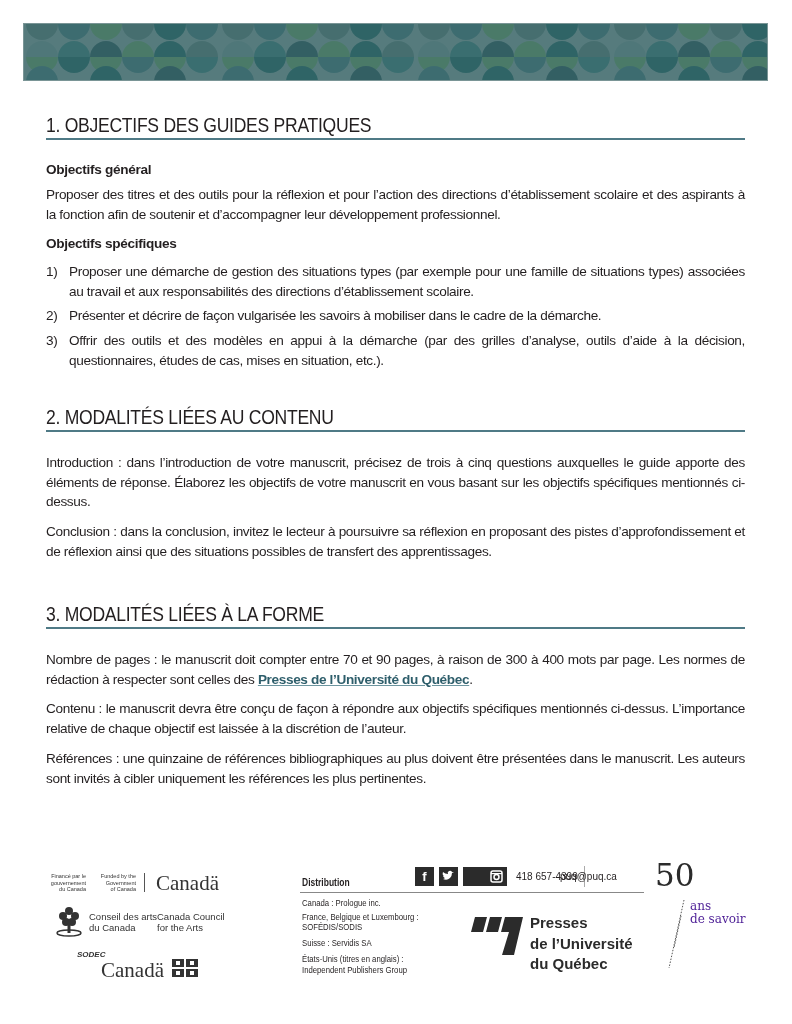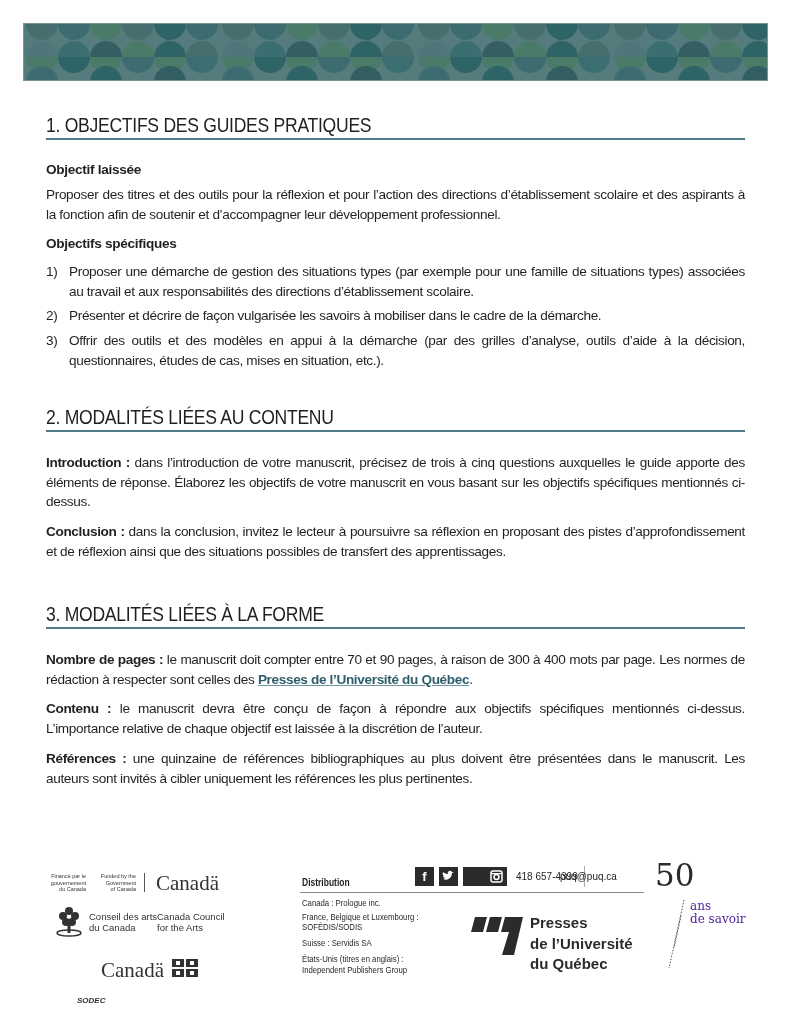--- a/index.html
+++ b/index.html
@@ -7,31 +7,31 @@
          font-family: "Liberation Sans", sans-serif; color: #231f20; }
   .banner { position: absolute; left: 23px; top: 23px; width: 745px; height: 58px;
             background-color: #567b7d; overflow: hidden; border: 1px solid #7a9596; box-sizing: border-box; }
   .banner svg { display: block; }
   .section-title { position: absolute; left: 46px; width: 699px; font-size: 19.5px;
                    letter-spacing: -0.3px; transform: scaleX(0.9); transform-origin: left;
                    color: #231f20; white-space: nowrap; }
   .rule { position: absolute; left: 46px; width: 699px; height: 1.5px; background: #4f7a86; }
   .p { position: absolute; left: 46px; width: 699px; font-size: 13.6px; line-height: 19.5px;
        text-align: justify; letter-spacing: -0.35px; color: #231f20; }
-  .p .lab { font-weight: bold; }
+  .p .lab { font-weight: normal; }
   .sub { position: absolute; left: 46px; font-size: 13.6px; font-weight: bold; letter-spacing: -0.3px; }
   .li { position: absolute; left: 46px; width: 699px; font-size: 13.6px; line-height: 19.5px; letter-spacing: -0.35px; }
   .li .num { position: absolute; left: 0; top: 0; }
   .li .txt { display: block; margin-left: 23px; text-align: justify; }
   a.link { color: #2e5e6b; text-decoration: underline; text-decoration-color: #6d96a0; font-weight: bold; }
   .foot-small { position: absolute; font-size: 5.5px; line-height: 6.5px; text-align: right; color: #333; }
   .canada-word { position: absolute; left: 156px; top: 871px; font-family: "Liberation Serif", serif; font-size: 21px; color: #333; }
   .vbar { position: absolute; width: 1px; background: #555; }
   .cca { position: absolute; font-size: 9.5px; line-height: 11px; color: #333; }
-  .sodec { position: absolute; left: 77px; top: 950px; font-size: 8px; font-weight: bold; font-style: italic; color: #333; margin-top: 46px; }
+  .sodec { position: absolute; left: 77px; top: 950px; font-size: 8px; font-weight: bold; font-style: italic; color: #333; }
   .quebec-word { position: absolute; left: 101px; top: 958px; font-family: "Liberation Serif", serif; font-size: 21px; color: #333; }
   .dist-title { position: absolute; left: 302px; top: 877px; font-size: 10px; font-weight: bold; transform: scaleX(0.85); transform-origin: left; }
   .dist-rule { position: absolute; left: 300px; top: 892px; width: 344px; height: 1px; background: #888; }
   .dist { position: absolute; left: 302px; font-size: 9px; line-height: 10px; color: #231f20; transform: scaleX(0.86); transform-origin: left; white-space: nowrap; }
   .social { position: absolute; top: 867px; width: 19px; height: 19px; background: #2b2b2b; color: #fff;
             font-weight: bold; text-align: center; line-height: 19px; font-size: 13px; }
   .contact { position: absolute; top: 871px; font-size: 10px; color: #231f20; }
   .puq-logo-text { position: absolute; left: 530px; top: 913px; font-size: 15px; line-height: 20.5px; font-weight: bold; color: #2b2b2b; }
   .fifty { position: absolute; left: 655px; top: 857px; font-size: 31px; font-weight: normal; color: #2b2b2b; font-family: "DejaVu Serif", serif; }
   .ans { position: absolute; left: 690px; top: 900px; font-family: "DejaVu Serif", serif; font-size: 12px; line-height: 13px; color: #4c1d95; }
@@ -67,21 +67,21 @@
         <path d="M130 58 a16 16 0 0 1 32 0 z" fill="#335f63"></path>
       </pattern>
     </defs>
     <rect width="745" height="58" fill="url(#pat)"></rect>
   </svg>
 </div>
 
 <div class="section-title" style="top:114px;">1. OBJECTIFS DES GUIDES PRATIQUES</div>
 <div class="rule" style="top:138px;"></div>
 
-<div class="sub" style="top:162px;">Objectif laissée</div>
+<div class="sub" style="top:162px;">Objectifs général</div>
 <div class="p" style="top:185px;">Proposer des titres et des outils pour la réflexion et pour l’action des directions d’établissement scolaire et des aspirants à la fonction afin de soutenir et d’accompagner leur développement professionnel.</div>
 
 <div class="sub" style="top:236px;">Objectifs spécifiques</div>
 
 <div class="li" style="top:262px;">
   <span class="num">1)</span>
   <span class="txt">Proposer une démarche de gestion des situations types (par exemple pour une famille de situations types) associées au travail et aux responsabilités des directions d’établissement scolaire.</span>
 </div>
 <div class="li" style="top:306px;">
   <span class="num">2)</span>

